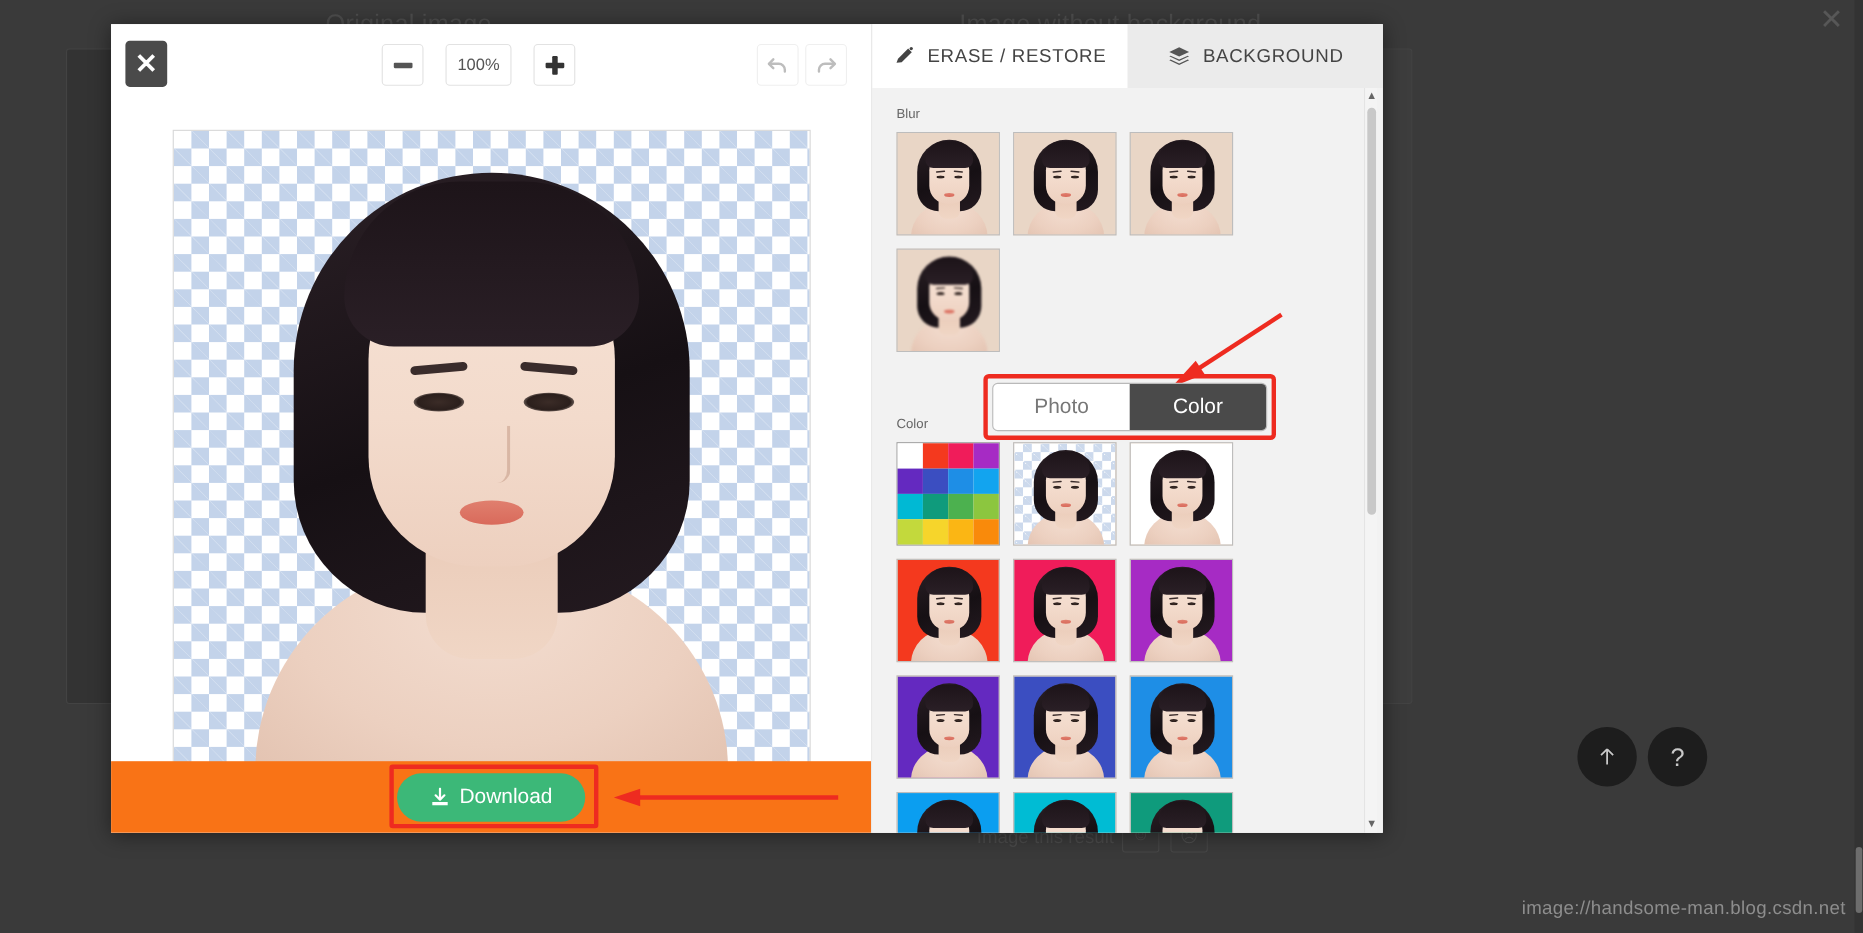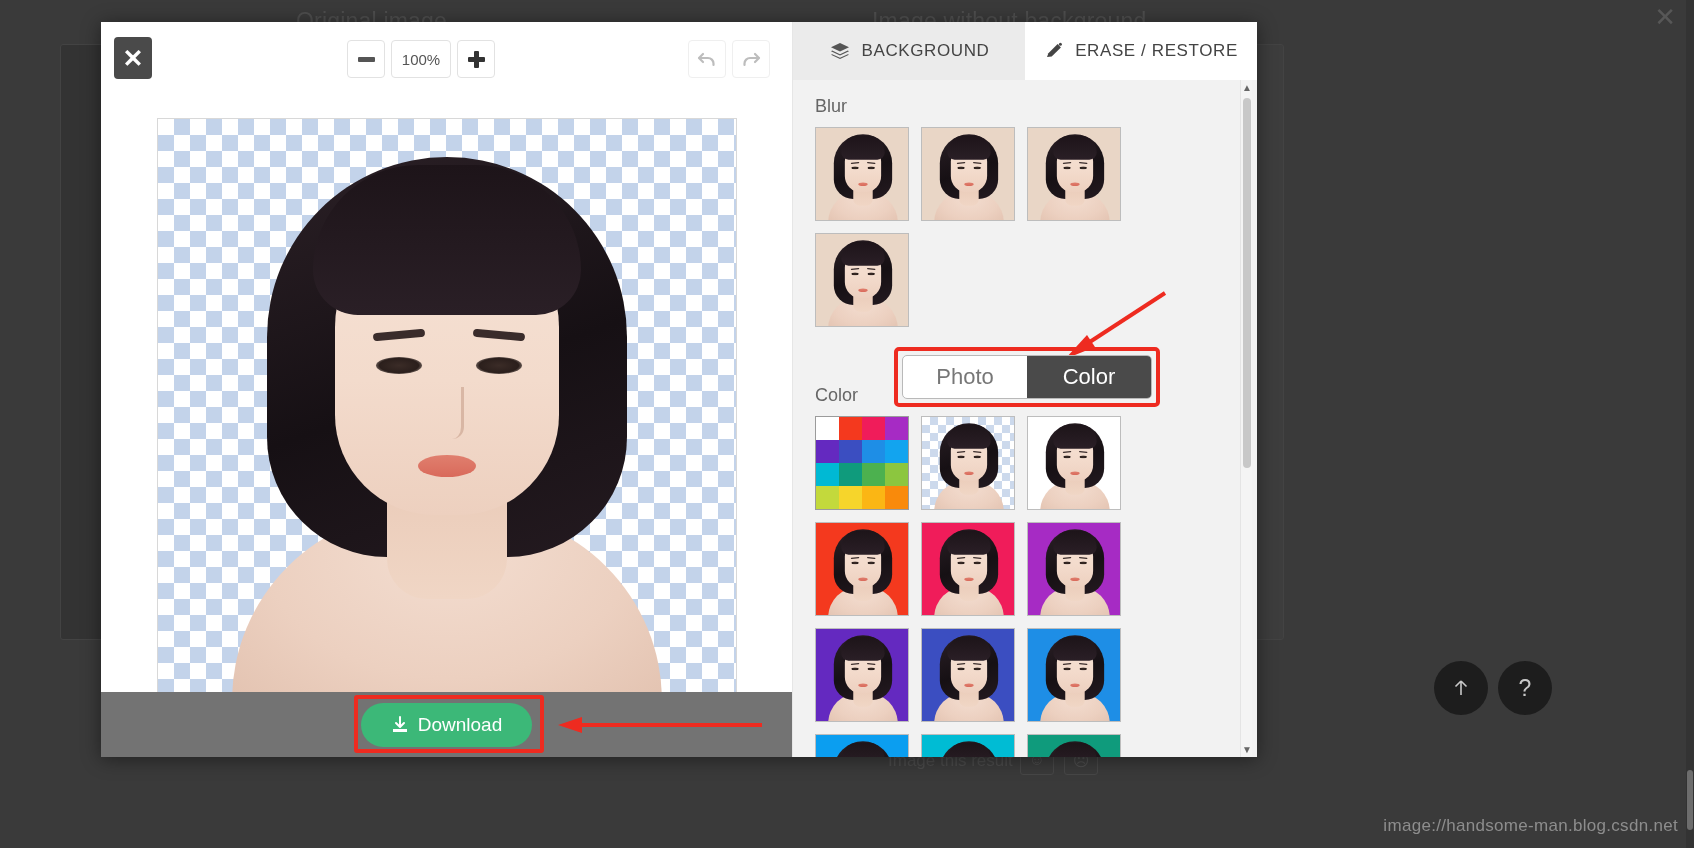--- a/index.html
+++ b/index.html
@@ -108,21 +108,21 @@
     position: absolute; left: 13px; top: 15px;
     width: 38px; height: 42px;
     background: #4a4a4a; border-radius: 4px;
     display: flex; align-items: center; justify-content: center;
     color: #fff; font-size: 25px; font-weight: bold;
     cursor: pointer;
   }
 
   #zoom-controls {
     position: absolute; left: 246px; top: 18px;
-    display: flex; align-items: stretch; gap: 6px;
+    display: flex; align-items: stretch; gap: 20px;
   }
   .tool-btn {
     width: 38px; height: 38px;
     border: 1px solid #e2e2e2; border-radius: 4px;
     background: #fff;
     display: flex; align-items: center; justify-content: center;
     color: #555; font-size: 22px; line-height: 1;
     cursor: pointer;
   }
   #zoom-value {
@@ -226,21 +226,21 @@
     position: absolute; left: 50%; top: 336px; transform: translateX(-50%);
     width: 58px; height: 22px;
     background: linear-gradient(180deg, #e07f6e, #d96a5b);
     border-radius: 50%;
   }
 
   #download-bar {
     position: absolute; left: 0; bottom: 0;
     width: 691px; height: 65px;
     display: flex; align-items: center; justify-content: center;
-    background: #737373;
+    background: #f97316;
   }
   #download-highlight {
     position: absolute; left: 253px; top: 3px;
     width: 190px; height: 58px;
     border: 4px solid #ee2b20;
     border-radius: 3px;
     pointer-events: none;
   }
   #download-button {
     background: #3cb878;
@@ -281,21 +281,21 @@
   .tab-icon { display: flex; align-items: center; }
 
   #panel-scroll {
     flex: 1;
     position: relative;
     overflow: hidden;
     background: #f2f2f2;
     padding: 16px 0 0 22px;
   }
   .section-label {
-    font-size: 18px; color: #666;
+    font-size: 12px; color: #666;
     margin-bottom: 10px;
   }
   .thumb-grid {
     display: grid;
     grid-template-columns: repeat(3, 94px);
     gap: 12px;
   }
   .thumb {
     width: 94px; height: 94px;
     border: 1px solid #bdbdbd;
@@ -346,21 +346,21 @@
     display: flex;
     width: 250px; height: 44px;
     border: 1px solid #b9b9b9;
     border-radius: 5px;
     overflow: hidden;
     background: #fff;
   }
   .toggle-opt {
     flex: 1;
     display: flex; align-items: center; justify-content: center;
-    font-size: 22px; color: #777;
+    font-size: 19px; color: #777;
     cursor: pointer;
     text-align: right;
   }
   .toggle-opt.active { background: #4a4a4a; color: #fff; }
 
   #toggle-arrow { position: absolute; left: 238px; top: -66px; width: 120px; height: 70px; }
 
   #panel-scrollbar {
     position: absolute; right: 5px; top: 58px;
     width: 12px; height: 677px;
@@ -472,38 +472,38 @@
       <svg id="download-arrow" viewBox="0 0 210 18">
         <path d="M206 9 H20" stroke="#ee2b20" stroke-width="4" fill="none"></path>
         <path d="M2 9 L26 1 L26 17 Z" fill="#ee2b20"></path>
       </svg>
     </div>
   </div>
 
   <div id="options-panel">
 
     <div id="panel-tabs">
+      <div class="panel-tab active">
+        <span class="tab-icon">
+          <svg width="20" height="20" viewBox="0 0 20 20">
+            <path d="M3 16 L4.4 12.3 L13.6 3.1 L16.9 6.4 L7.7 15.6 Z" fill="#444"></path>
+            <circle cx="16.4" cy="3.2" r="1.5" fill="#444"></circle>
+          </svg>
+        </span>
+        <span>ERASE / RESTORE</span>
+      </div>
       <div class="panel-tab">
         <span class="tab-icon">
           <svg width="22" height="20" viewBox="0 0 22 20">
             <path d="M11 2 L20 6.2 L11 10.4 L2 6.2 Z" fill="#555"></path>
             <path d="M3.2 9.6 L11 13.2 L18.8 9.6 L20 10.2 L11 14.4 L2 10.2 Z" fill="#555"></path>
             <path d="M3.2 13.2 L11 16.8 L18.8 13.2 L20 13.8 L11 18 L2 13.8 Z" fill="#555"></path>
           </svg>
         </span>
         <span>BACKGROUND</span>
-      </div>
-      <div class="panel-tab active">
-        <span class="tab-icon">
-          <svg width="20" height="20" viewBox="0 0 20 20">
-            <path d="M3 16 L4.4 12.3 L13.6 3.1 L16.9 6.4 L7.7 15.6 Z" fill="#444"></path>
-            <circle cx="16.4" cy="3.2" r="1.5" fill="#444"></circle>
-          </svg>
-        </span>
-        <span>ERASE / RESTORE</span>
       </div>
     </div>
 
     <div id="panel-scroll">
 
       <div class="section-label">Blur</div>
 
       <div class="thumb-grid">
         <div class="thumb blurred">
           <div class="bgfill" style="background:#e9d6c6"></div>

